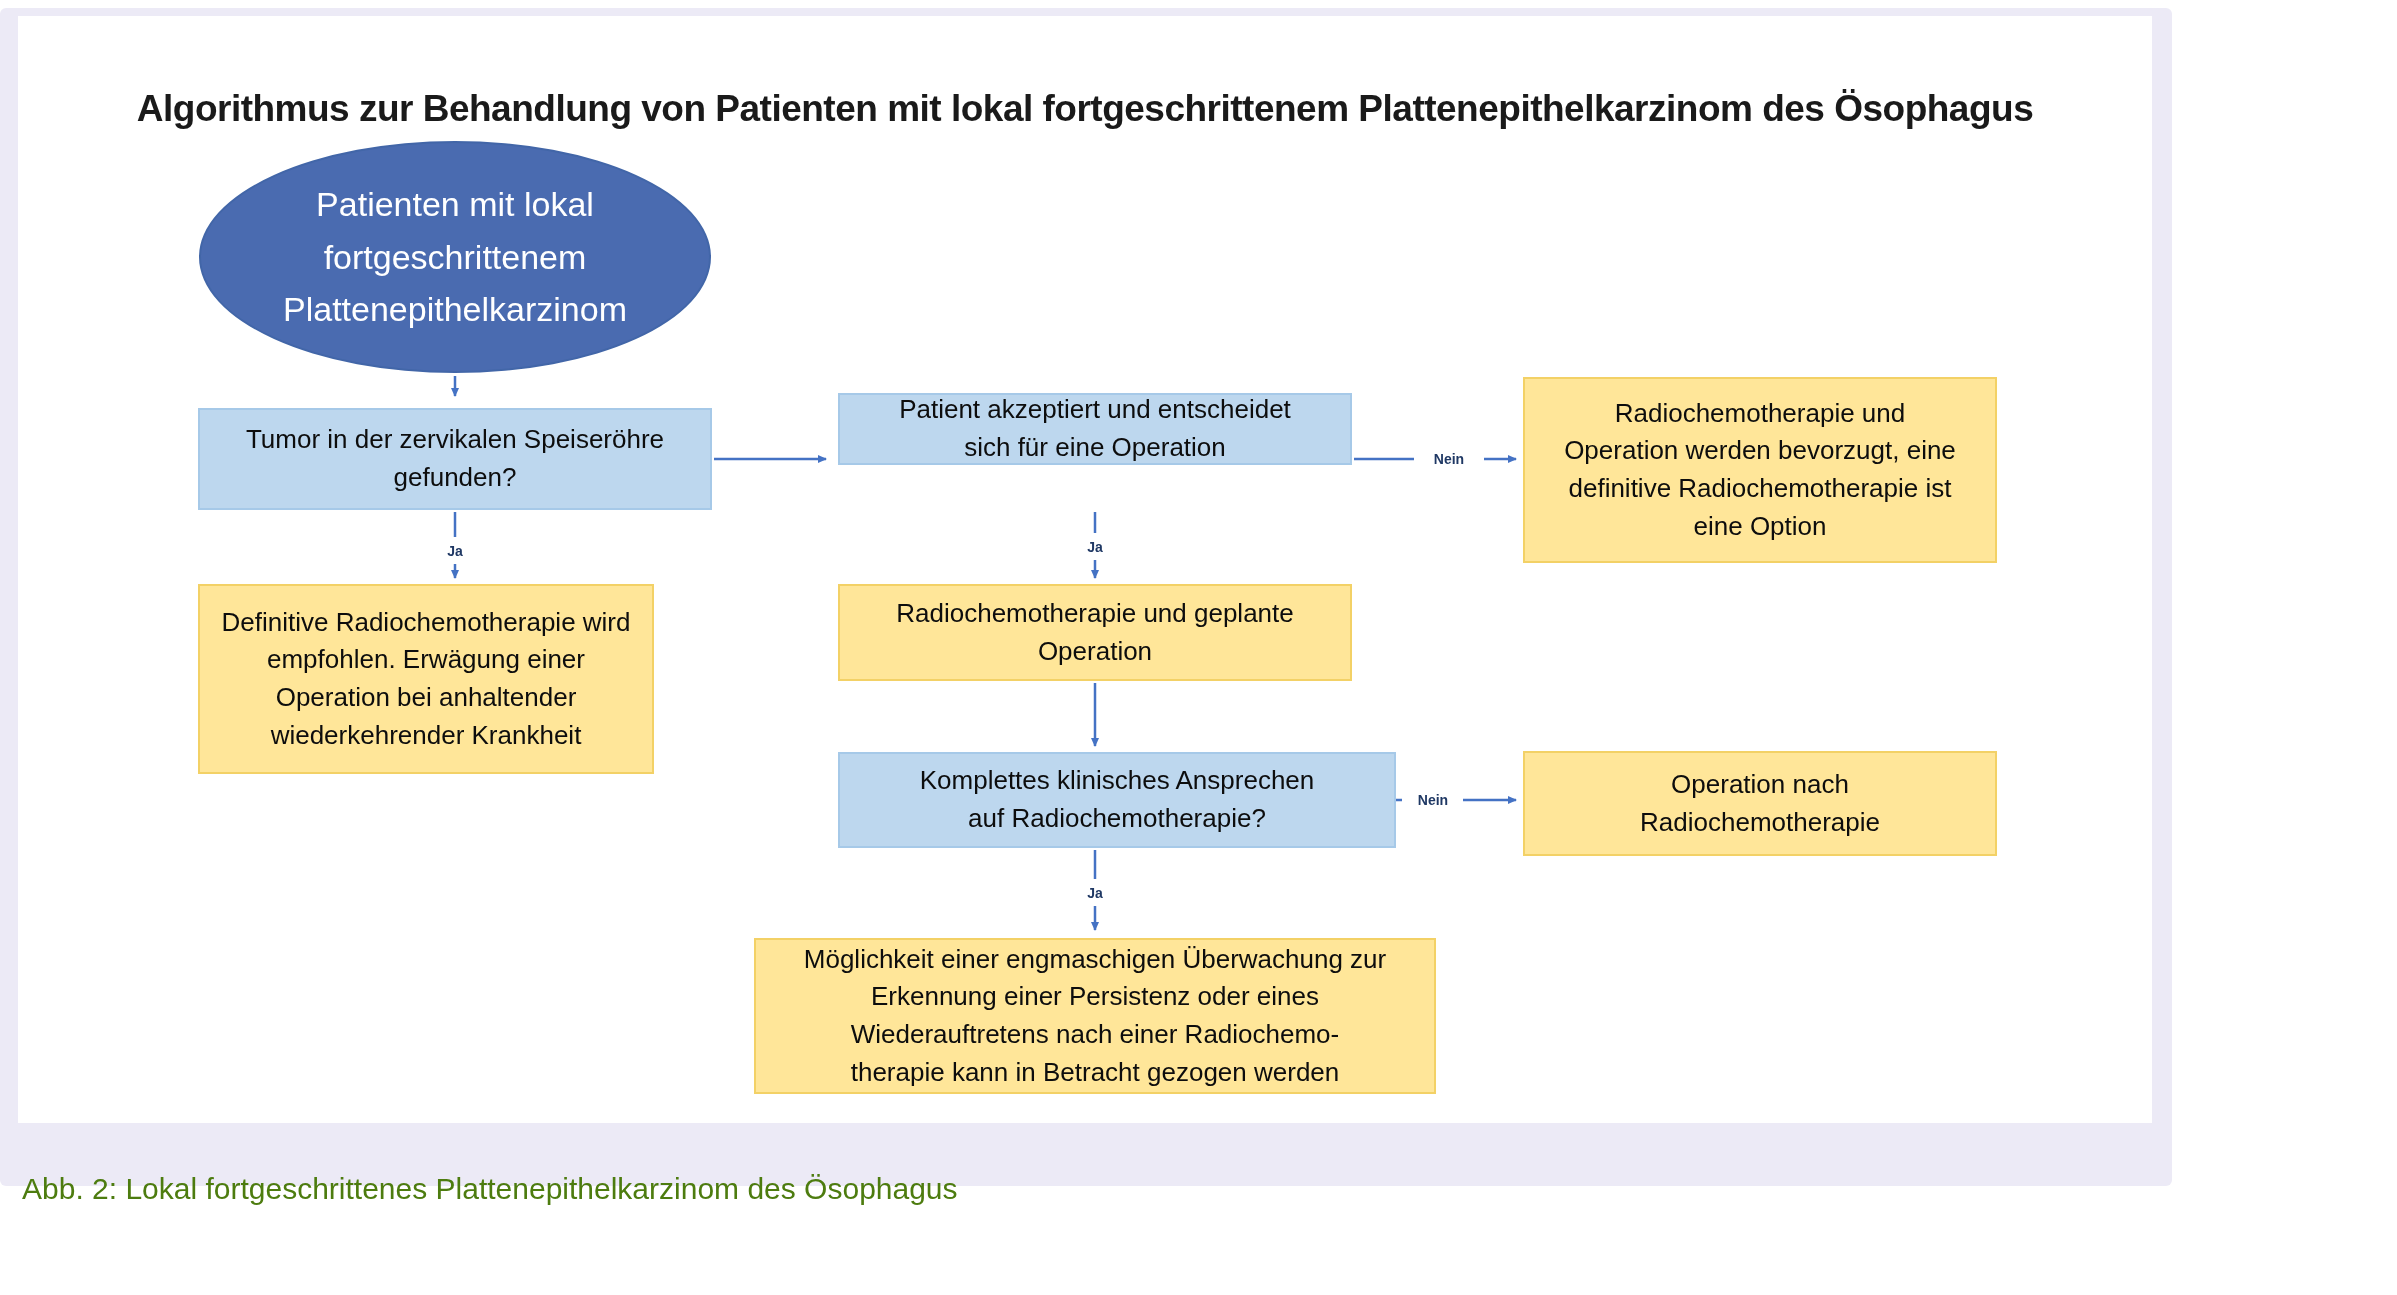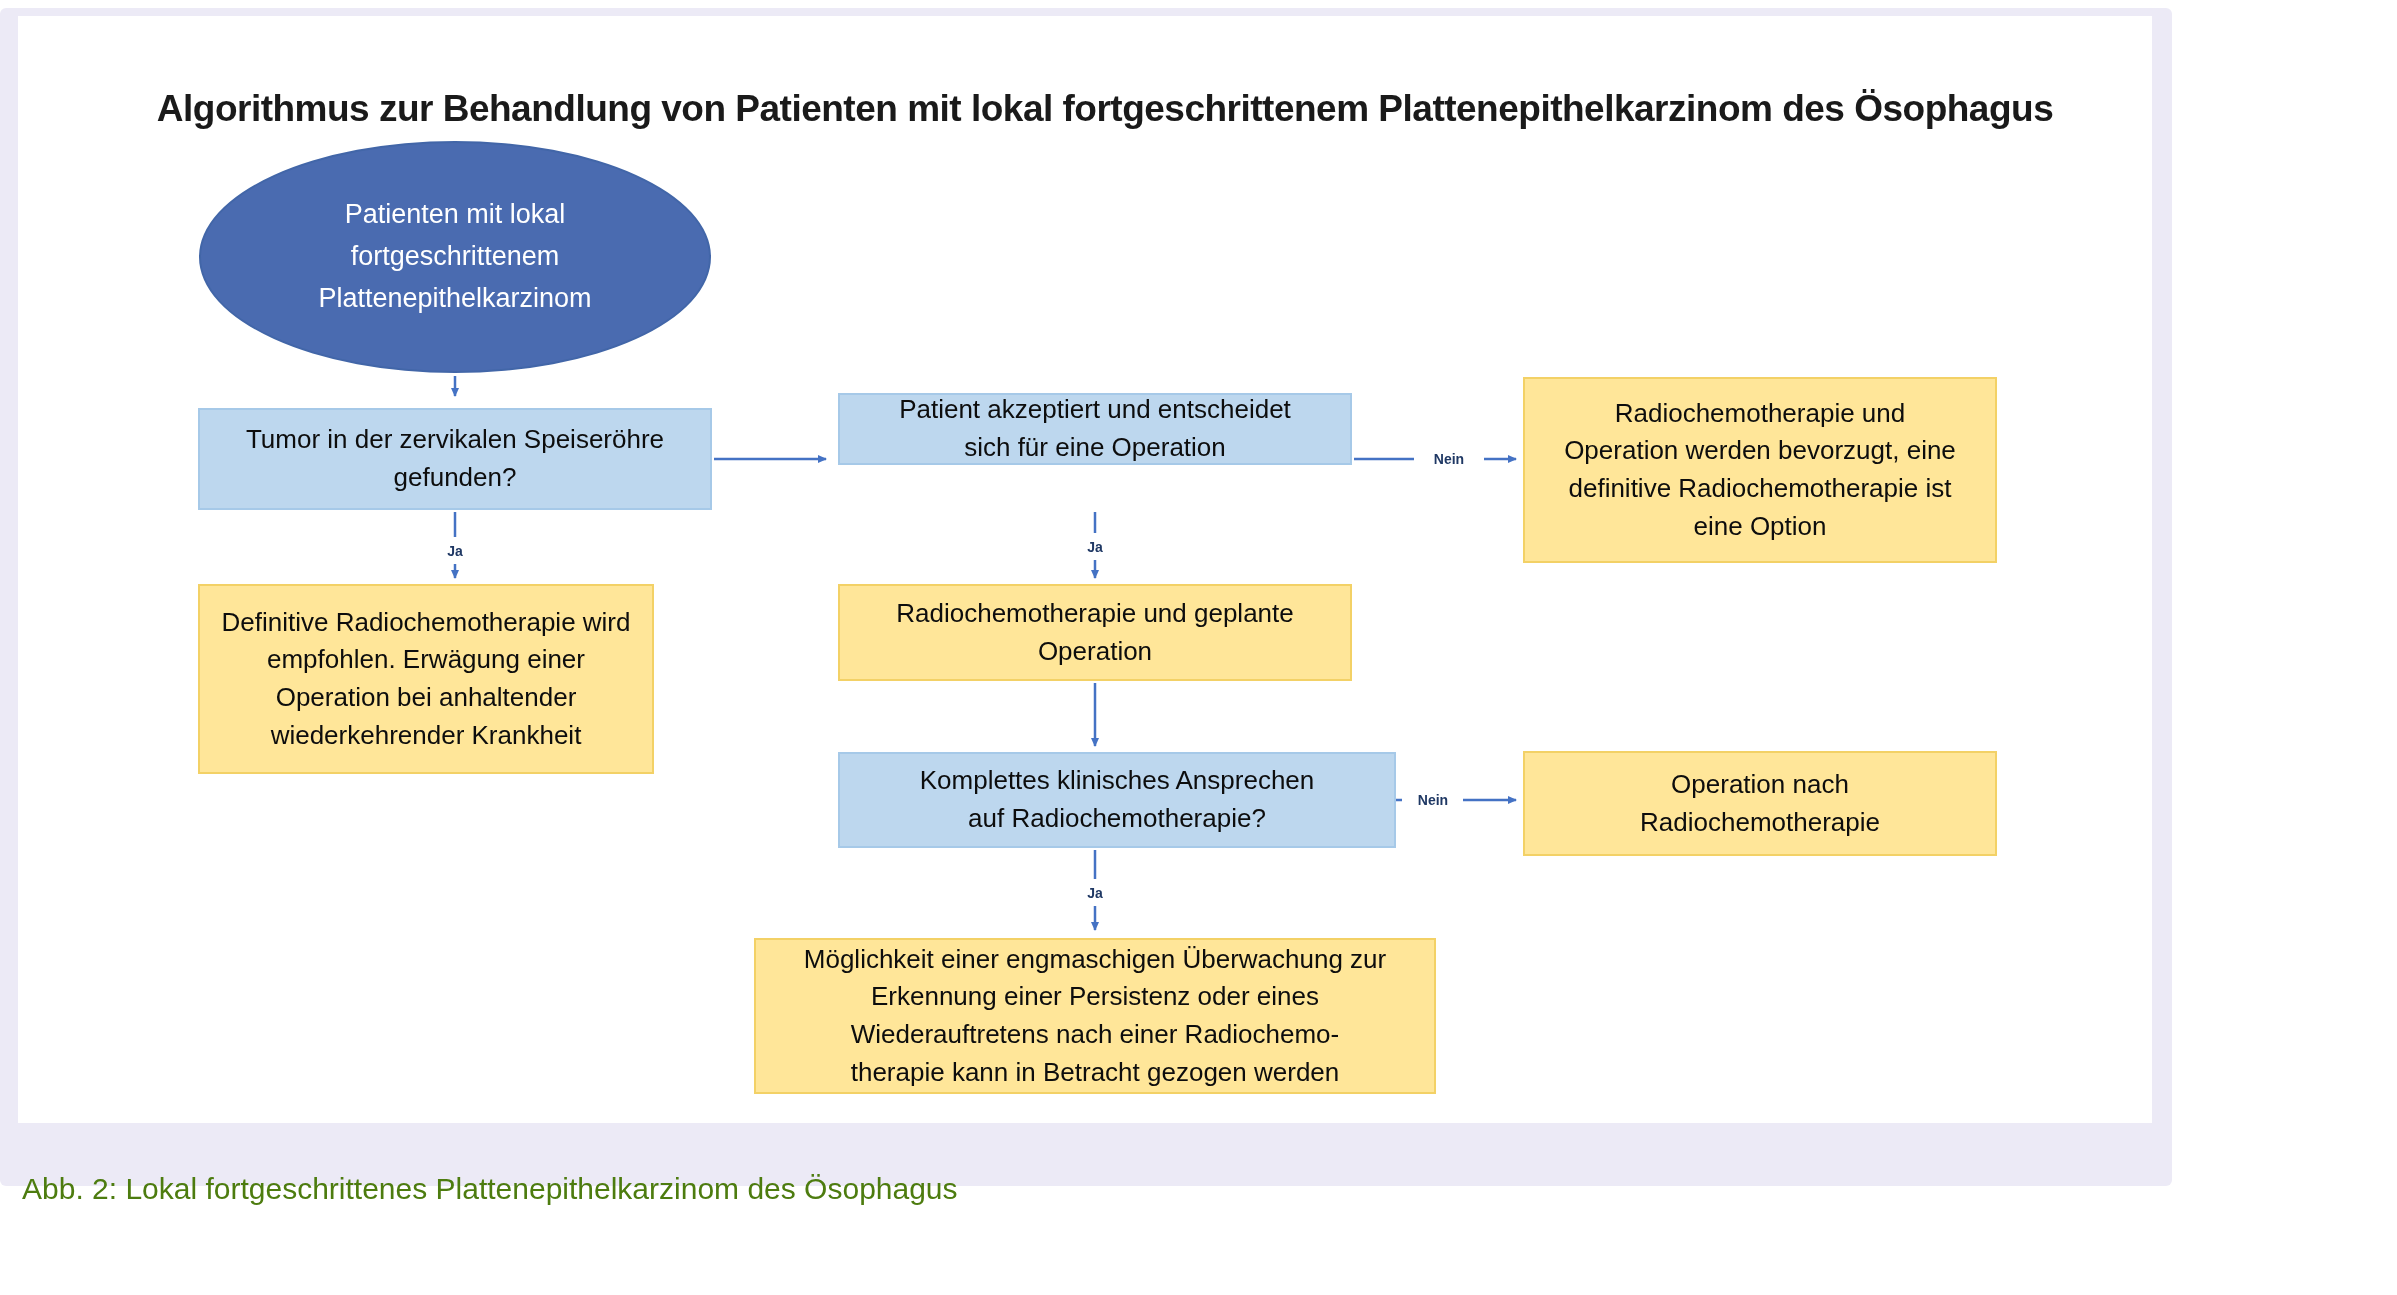--- a/index.html
+++ b/index.html
@@ -37,41 +37,40 @@
   .diagram-title {
     position: absolute;
     left: 18px;
     top: 88px;
     width: 2134px;
     text-align: center;
     font-size: 37px;
     font-weight: 600;
     color: #1a1a1a;
     letter-spacing: -0.5px;
-    margin-left: 20px;
   }
   .node {
     position: absolute;
     display: flex;
     align-items: center;
     justify-content: center;
     text-align: center;
     white-space: pre-line;
     font-size: 26px;
     line-height: 1.45;
     color: #0d0d0d;
     box-sizing: border-box;
     padding: 2px 6px;
   }
   .node.start {
     border-radius: 50%;
     background: #4A6BB0;
     border: 2px solid #4266A8;
     color: #ffffff;
-    font-size: 27px;
+    font-size: 34px;
     line-height: 1.55;
   }
   .node.decision {
     background: #BDD7EE;
     border: 2px solid #A6C9E8;
   }
   .node.outcome {
     background: #FFE699;
     border: 2px solid #F3D166;
   }

